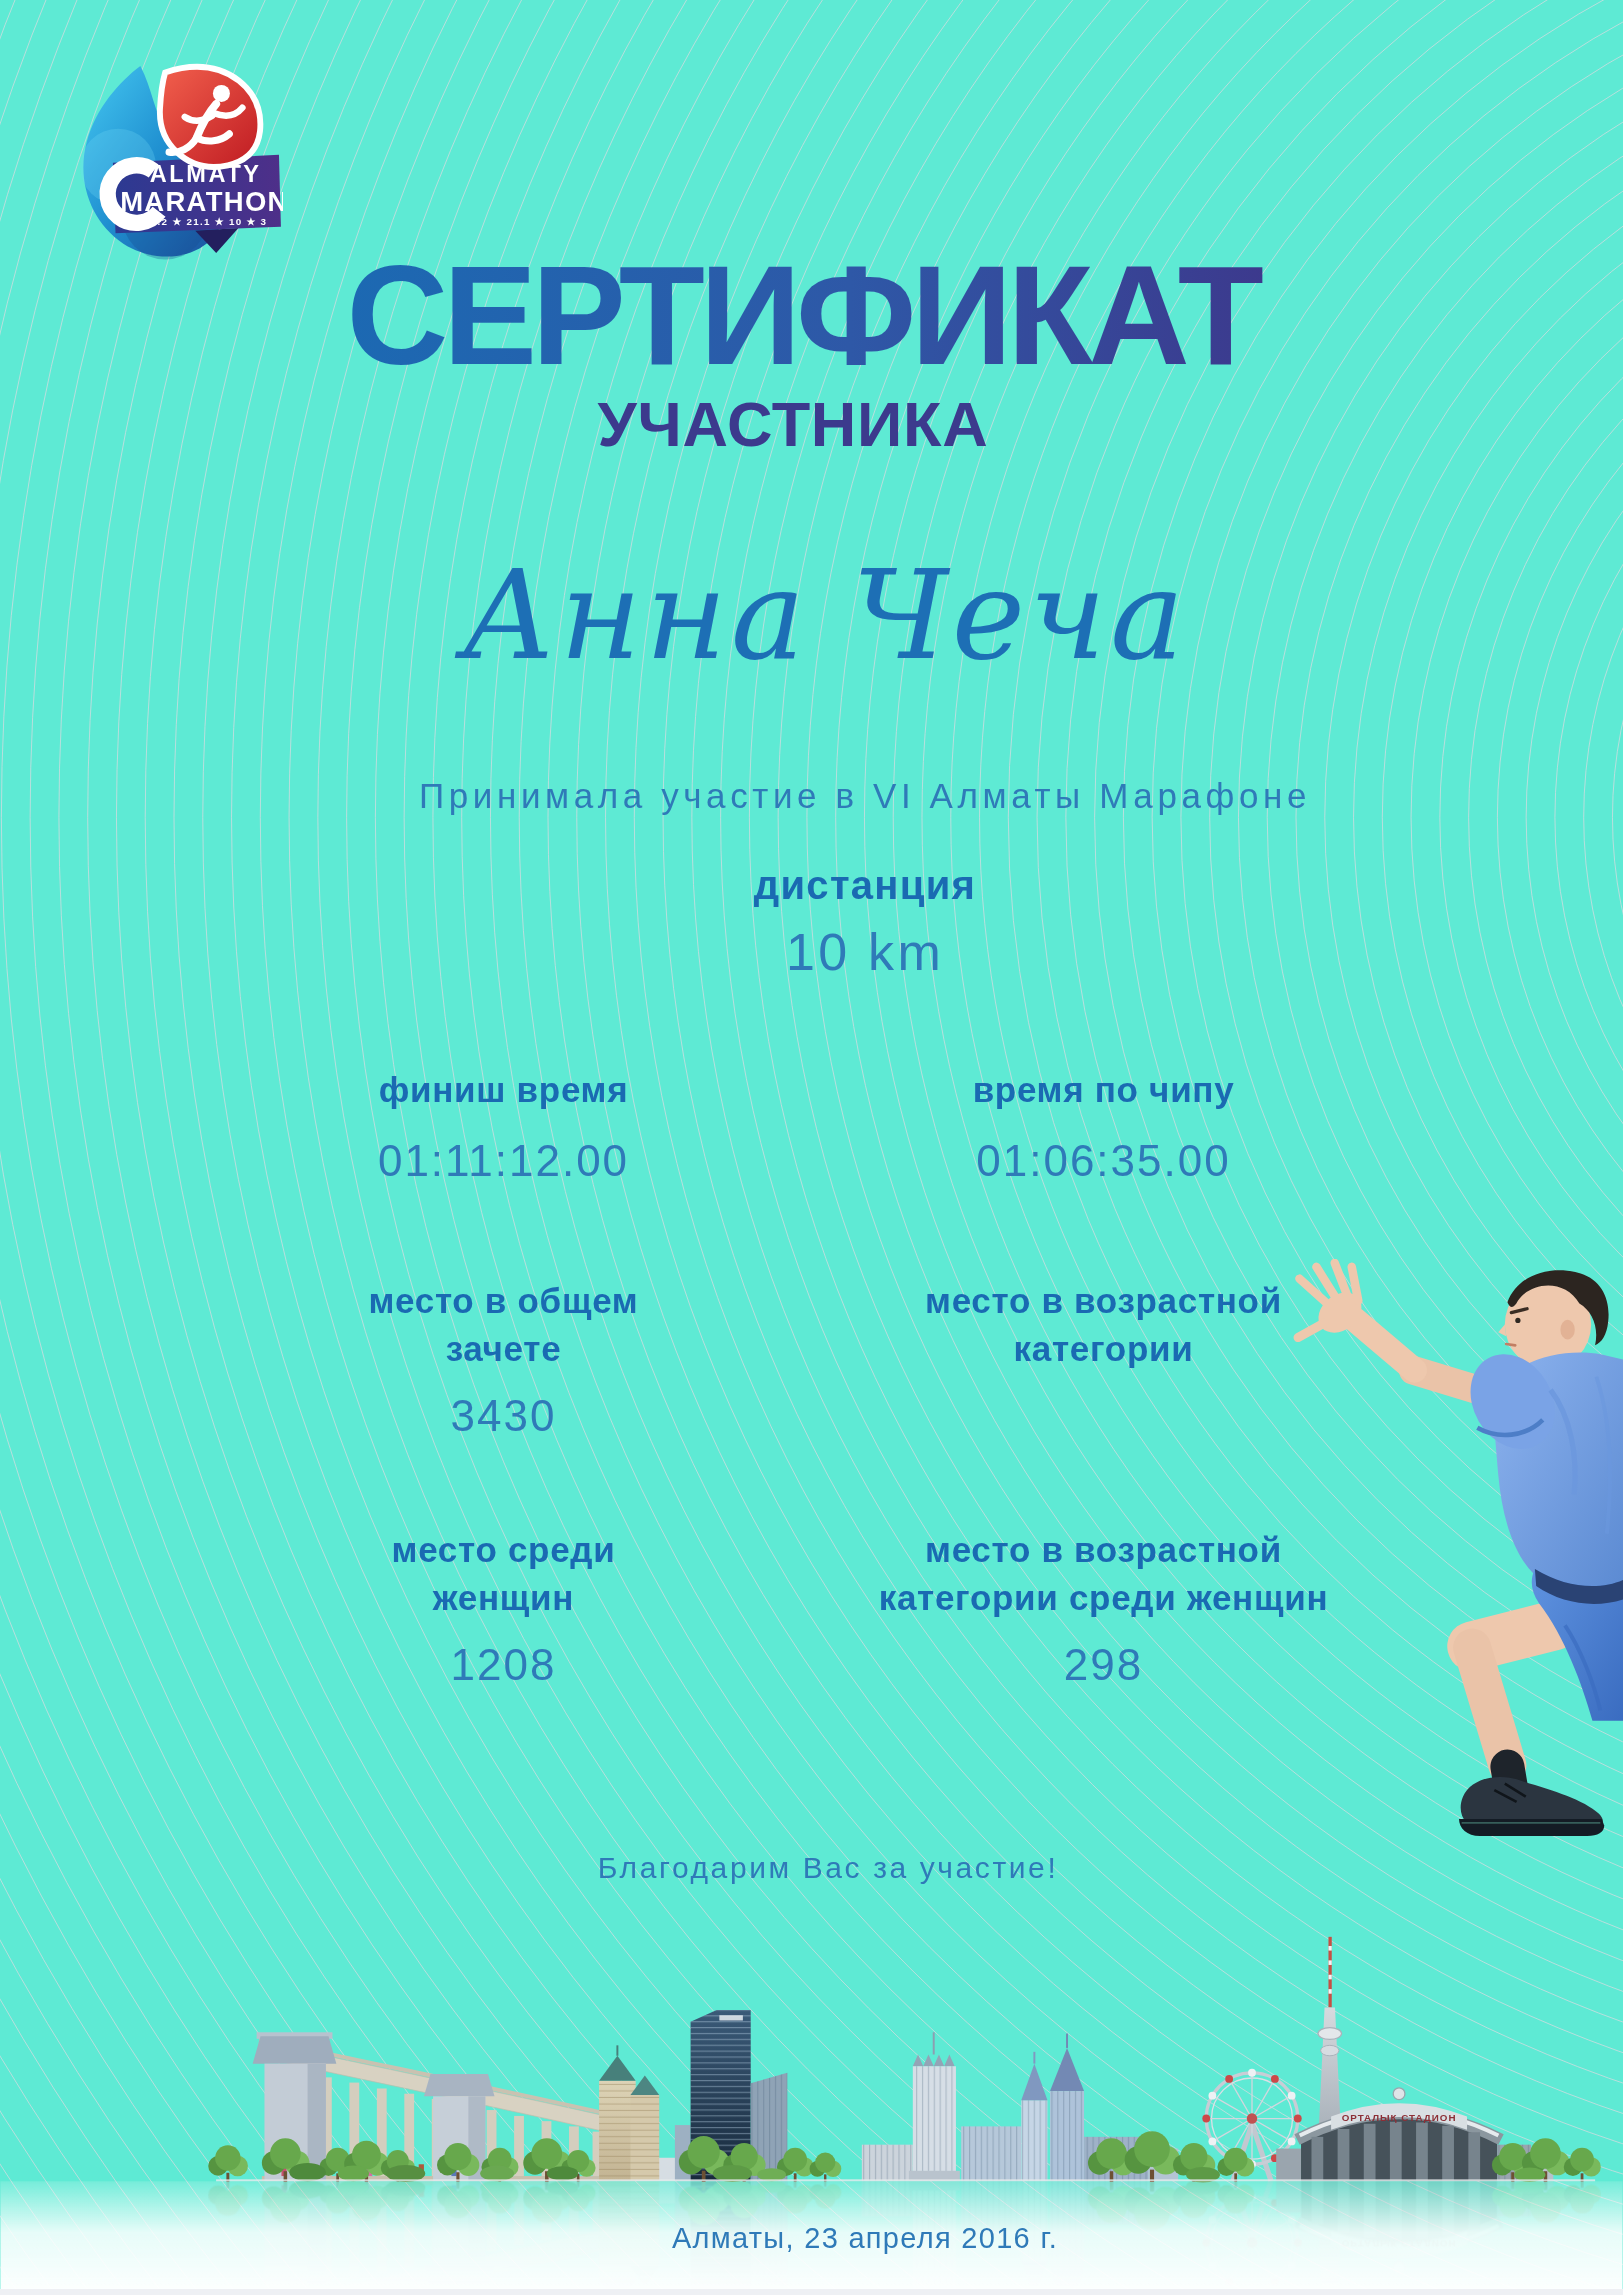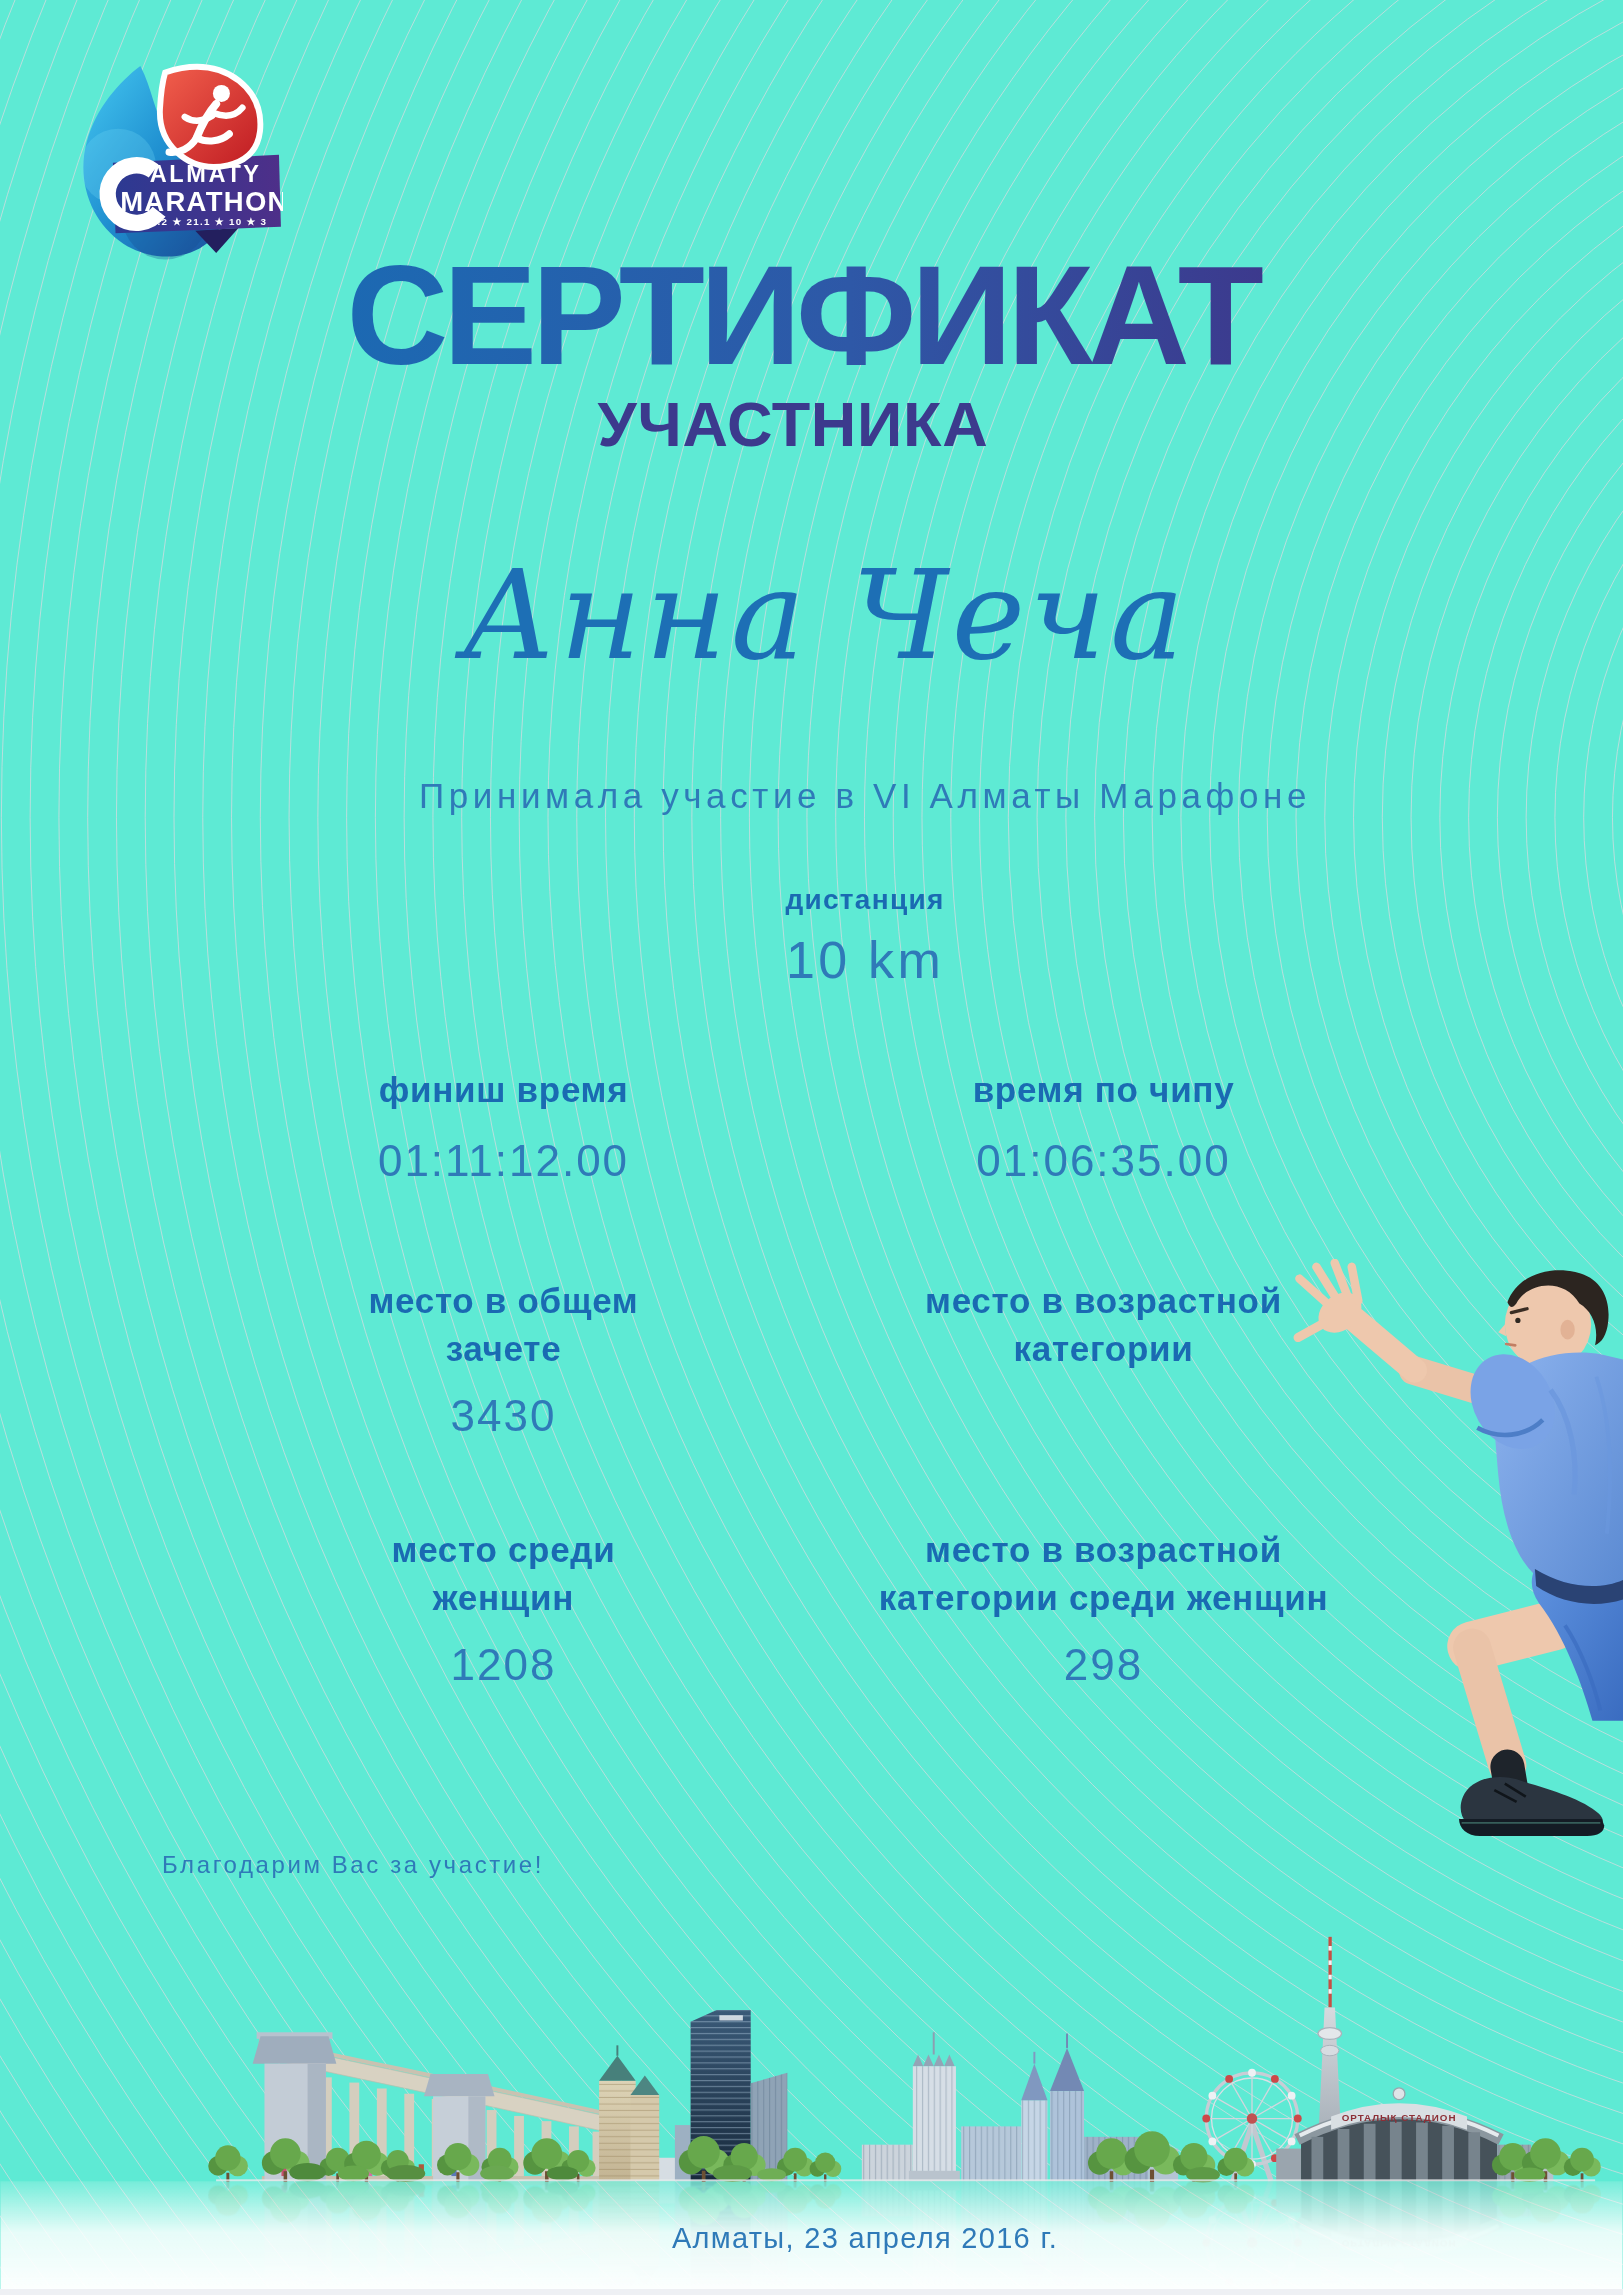--- a/index.html
+++ b/index.html
@@ -22,36 +22,36 @@
     text-align:center;font-weight:bold;font-size:63px;line-height:65px;letter-spacing:0.7px;
     color:var(--subtitle-blue,#3c3a8d);
   }
   .name{
     position:absolute;left:171px;top:543px;width:1308px;z-index:3;
     text-align:center;font-family:"DejaVu Serif",serif;font-style:italic;
     font-size:124px;line-height:144px;letter-spacing:3.9px;color:var(--name-blue,#1d6fb5);
   }
   .midcol{position:absolute;left:211px;top:776px;width:1308px;text-align:center;z-index:3;}
   .participation{font-size:35px;letter-spacing:4.6px;color:var(--value-blue,#2f7ab8);}
-  .dist-label{margin-top:68px;font-size:28px;font-weight:bold;letter-spacing:1.3px;color:var(--label-blue,#1a6ab2);}
+  .dist-label{margin-top:47px;font-size:40px;font-weight:bold;letter-spacing:1.3px;color:var(--label-blue,#1a6ab2);}
   .dist-value{margin-top:14.4px;font-size:52px;letter-spacing:3.3px;color:var(--value-blue,#2f7ab8);}
   .stat{position:absolute;text-align:center;z-index:3;}
   .c-left{left:242px;width:523px;}
   .c-right{left:842px;width:523px;}
   .r1{top:1066px;}  .r2{top:1277px;}  .r3{top:1526px;}
   .stat-label{
     font-size:35px;font-weight:bold;line-height:48px;letter-spacing:0.7px;
     color:var(--label-blue,#1a6ab2);white-space:pre-line;
   }
   .stat-value{font-size:44px;letter-spacing:2px;color:var(--value-blue,#2f7ab8);}
   .r1 .stat-value{margin-top:22px;}
   .r2 .stat-value,.r3 .stat-value{margin-top:18.3px;}
   .thanks{
-    position:absolute;left:162px;top:1851px;width:1308px;z-index:3;
-    font-size:24px;letter-spacing:2.6px;color:var(--value-blue,#2f7ab8);
+    position:absolute;left:174px;top:1851px;width:1308px;z-index:3;
+    text-align:center;font-size:30px;letter-spacing:2.6px;color:var(--value-blue,#2f7ab8);
   }
   .skyline{position:absolute;left:0;top:1929px;width:1623px;height:366px;z-index:1;}
   .date{
     position:absolute;left:211px;top:2222px;width:1308px;z-index:5;
     text-align:center;font-size:29px;letter-spacing:1.3px;color:var(--value-blue,#2f7ab8);
   }
   .runner{position:absolute;left:1243px;top:1259px;width:381px;height:592px;z-index:2;}
   .bottom-strip{position:absolute;left:0;bottom:0;width:100%;height:6.5px;background:#eef0f4;z-index:4;}
   .lg-almaty{font:bold 36px "Liberation Sans",sans-serif;letter-spacing:4px;fill:#fff;}
   .lg-marathon{font:bold 42px "Liberation Sans",sans-serif;letter-spacing:2px;fill:#fff;}

